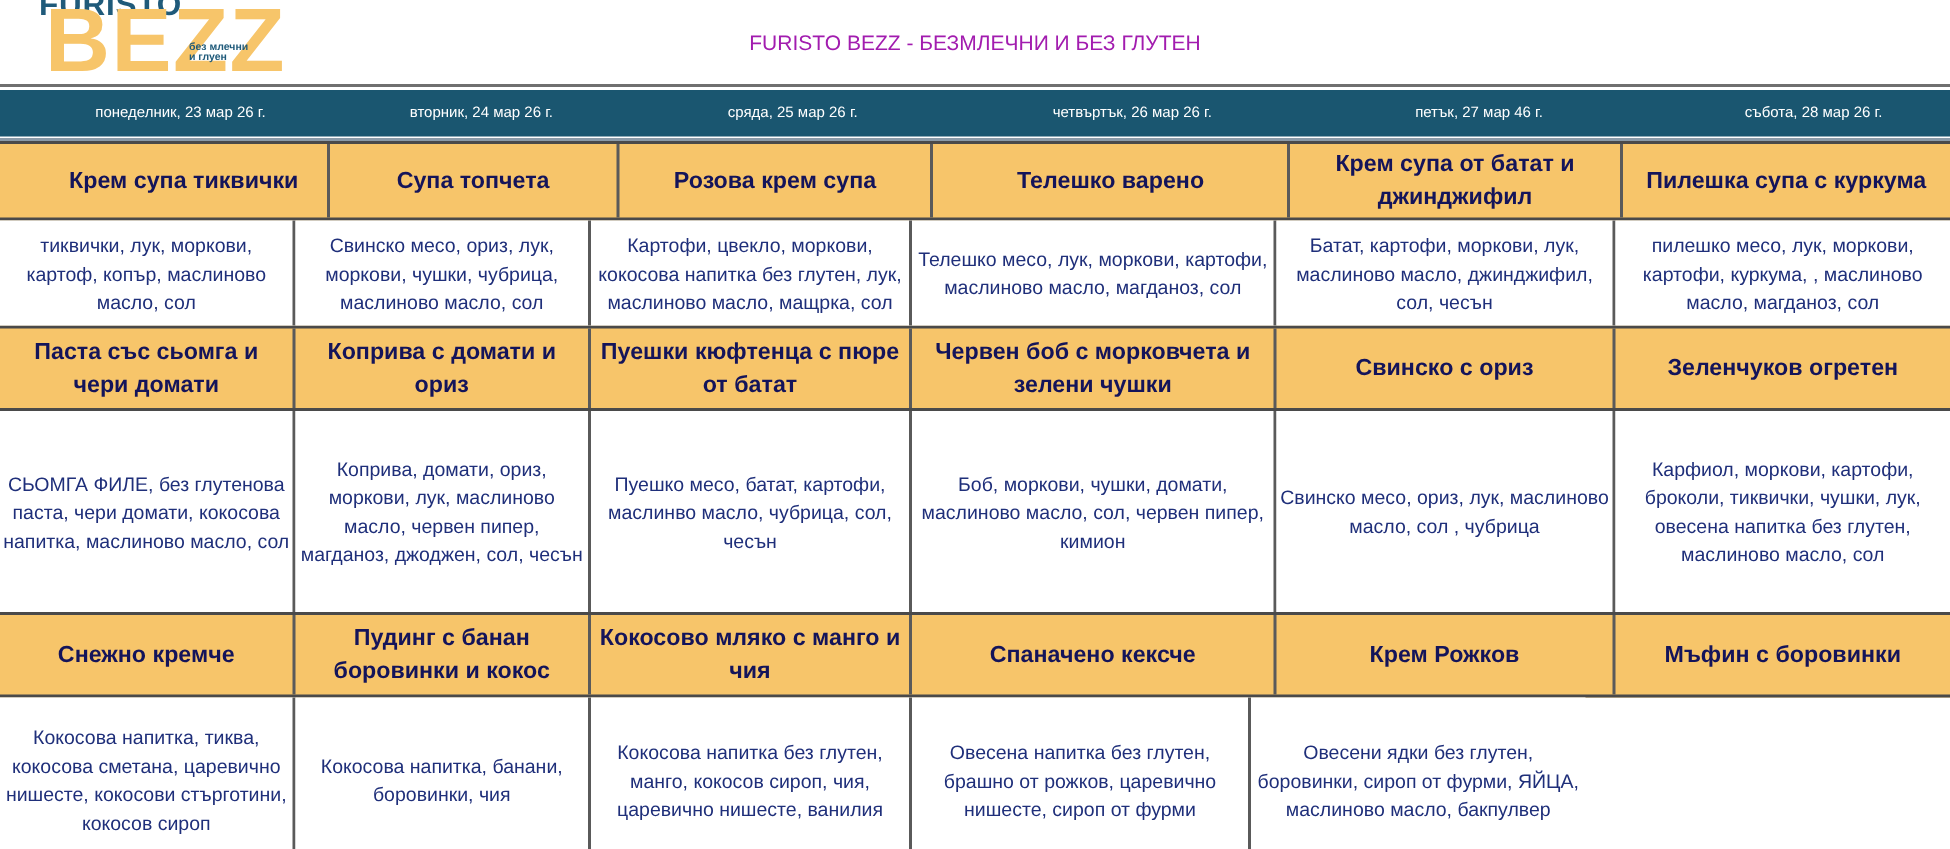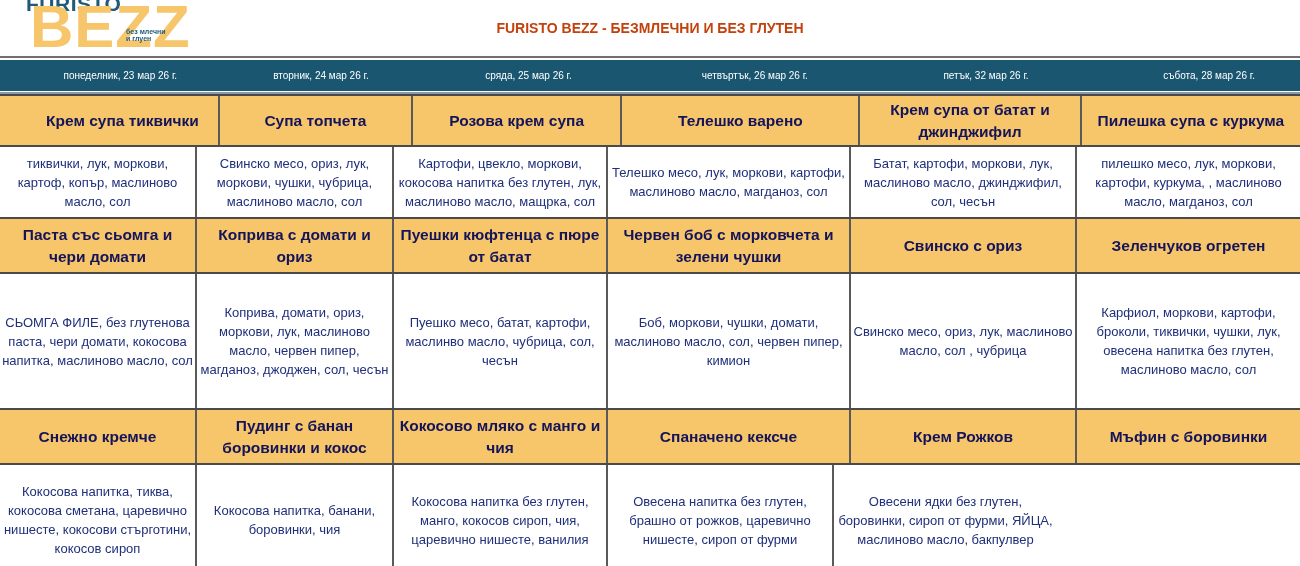--- a/index.html
+++ b/index.html
@@ -4,21 +4,21 @@
 <style>
   * { box-sizing: border-box; margin: 0; padding: 0; }
   html, body { width: 1300px; height: 566px; overflow: hidden; background: #ffffff; }
   body { font-family: "Liberation Sans", "DejaVu Sans", sans-serif; position: relative; }
 
   .logo { position: absolute; left: 8px; top: -6px; width: 180px; height: 56px; }
   .logo .furisto { position: absolute; left: 18px; top: 0px; font-weight: 900; font-size: 21px; color: #1f5a7a; letter-spacing: 0.5px; line-height: 20px; }
   .logo .bezz { position: absolute; left: 22px; top: 10px; font-weight: 900; font-size: 60px; color: #f7c56a; line-height: 46px; letter-spacing: 1px; }
   .logo .tag { position: absolute; left: 118px; top: 34px; font-size: 7px; line-height: 7px; color: #1f5a7a; font-weight: bold; }
 
-  .page-title { position: absolute; left: 0; width: 1300px; top: 20px; text-align: center; font-weight: bold; font-size: 14px; color: #c2410c; }
+  .page-title { position: absolute; left: 0; width: 1300px; top: 20px; text-align: center; font-weight: normal; font-size: 14px; color: #a21caf; }
 
   .divider { position: absolute; left: 0; top: 56px; width: 1300px; height: 2px; background: #6f6f6f; }
   .datebar { position: absolute; left: 0; top: 60px; width: 1300px; height: 31px; background: #1a5670; display: flex; }
   .datebar .d { color: #ffffff; font-size: 10px; display: flex; align-items: center; justify-content: center; margin-left: 40px; }
   .thin { position: absolute; left: 0; top: 92px; width: 1300px; height: 2px; background: #8a9aa8; }
 
   .grid { position: absolute; left: 0; top: 94px; width: 1300px; }
   .row { display: flex; }
   .cell { border-right: 2px solid #5a5a5a; display: flex; align-items: center; justify-content: center; text-align: center; }
   .cell:last-child { border-right: none; }
@@ -43,21 +43,21 @@
 
 <div class="page-title">FURISTO BEZZ - БЕЗМЛЕЧНИ И БЕЗ ГЛУТЕН</div>
 
 <div class="divider"></div>
 
 <div class="datebar">
   <div class="d c1">понеделник, 23 мар 26 г.</div>
   <div class="d c2">вторник, 24 мар 26 г.</div>
   <div class="d c3">сряда, 25 мар 26 г.</div>
   <div class="d c4">четвъртък, 26 мар 26 г.</div>
-  <div class="d c5">петък, 32 мар 26 г.</div>
+  <div class="d c5">петък, 27 мар 46 г.</div>
   <div class="d c6">събота, 28 мар 26 г.</div>
 </div>
 <div class="thin"></div>
 
 <div class="grid">
 
   <div class="row head" style="height:53px;padding-left:27px;">
     <div class="cell c1">Крем супа тиквички</div>
     <div class="cell c2">Супа топчета</div>
     <div class="cell c3">Розова крем супа</div>

